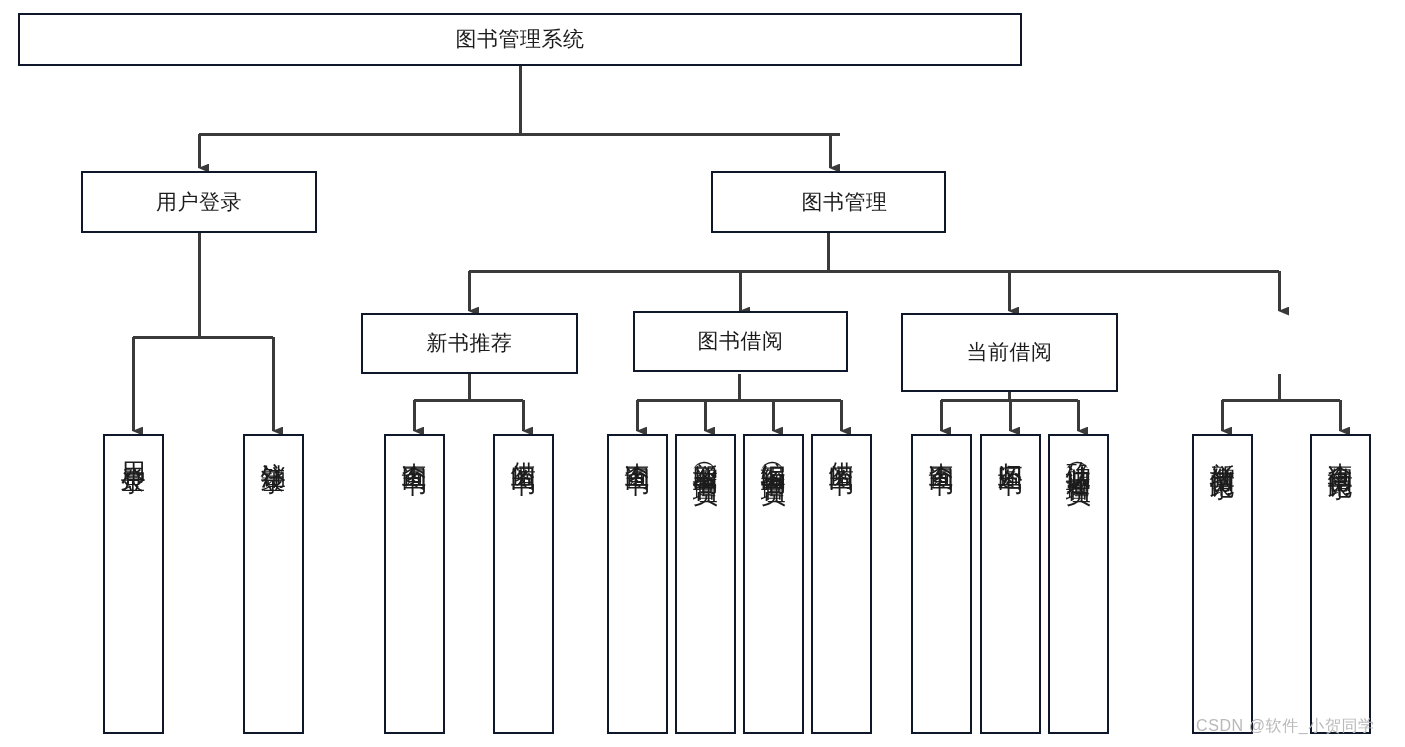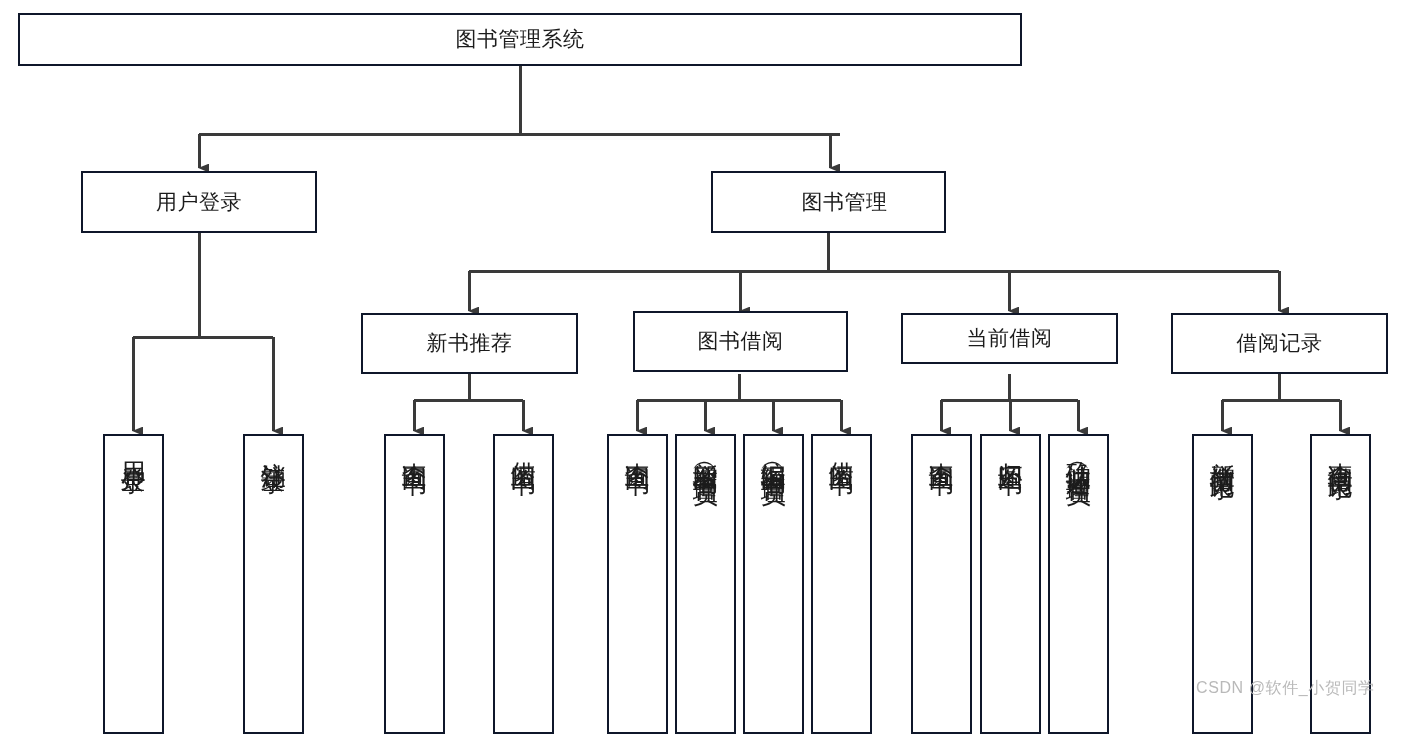--- a/index.html
+++ b/index.html
@@ -131,25 +131,22 @@
   <div class="node-box horiz" style="left:711px; top:171px; width:235px; height:62px;padding-left:32px;">
     <span class="node-label">图书管理</span>
   </div>
 
   <div class="node-box horiz" style="left:361px; top:313px; width:217px; height:61px;">
     <span class="node-label">新书推荐</span>
   </div>
   <div class="node-box horiz" style="left:633px; top:311px; width:215px; height:61px;">
     <span class="node-label">图书借阅</span>
   </div>
-  <div class="node-box horiz" style="left:901px; top:313px; width:217px; height:51px;">
+  <div class="node-box horiz" style="left:901px; top:313px; width:217px; height:79px;">
     <span class="node-label">当前借阅</span>
-  </div>
-  <div class="node-box horiz" style="left:1171px; top:313px; width:217px; height:61px;">
-    <span class="node-label">借阅记录</span>
   </div>
 
   <div class="node-box vert" style="left:103px; top:434px; width:61px; height:300px;">
     <span class="node-label">用户登录</span>
   </div>
   <div class="node-box vert" style="left:243px; top:434px; width:61px; height:300px;">
     <span class="node-label">注销登录</span>
   </div>
 
   <div class="node-box vert" style="left:384px; top:434px; width:61px; height:300px;">
@@ -182,15 +179,15 @@
     <span class="node-label">确认归还（管理员）</span>
   </div>
 
   <div class="node-box vert" style="left:1192px; top:434px; width:61px; height:300px;">
     <span class="node-label">新增借阅记录</span>
   </div>
   <div class="node-box vert" style="left:1310px; top:434px; width:61px; height:300px;">
     <span class="node-label">查询借阅记录</span>
   </div>
 
-  <div class="watermark" style="left:1196px; top:678px;">CSDN @软件_小贺同学</div>
+  <div class="watermark" style="left:1196px; top:716px;">CSDN @软件_小贺同学</div>
 
 </div>
 
 </body></html>

